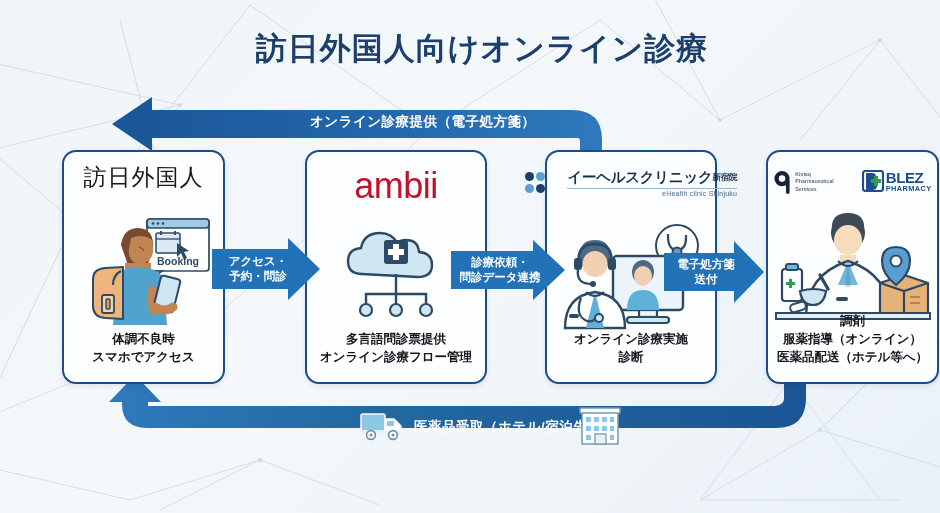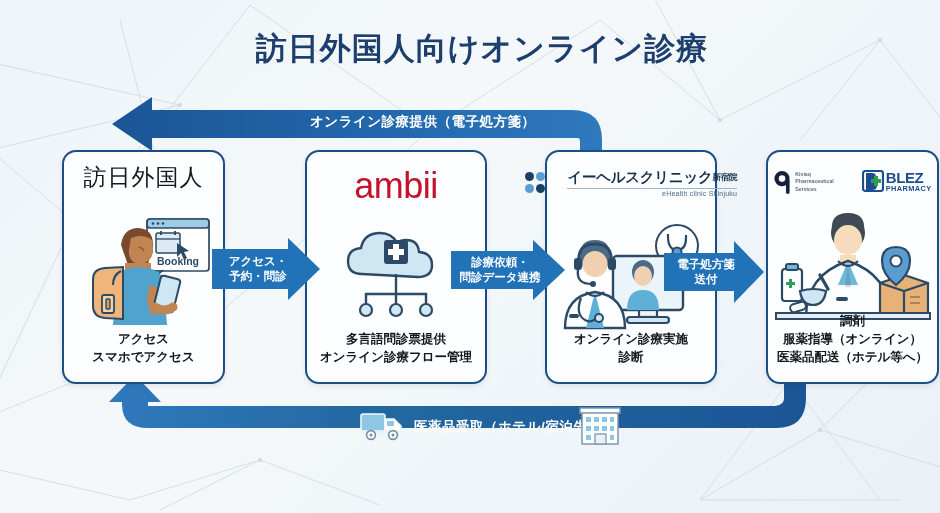--- a/index.html
+++ b/index.html
@@ -303,21 +303,21 @@
           <path d="M52,56 q-8,4 -8,14" stroke="#2c4a66" stroke-width="2.2" fill="none"></path>
 
           <path d="M80,70 q16,4 18,18 q1,8 -6,10 l-10,2 l-4,-14 Z" fill="#c08552"></path>
           <rect x="88" y="62" width="20" height="34" rx="3" fill="#cfe6f3" stroke="#2c4a66" stroke-width="2" transform="rotate(14 98 79)"></rect>
           <path d="M86,92 q10,6 18,0" stroke="#c08552" stroke-width="9" fill="none" stroke-linecap="round"></path>
         </g>
       </svg>
     </div>
 
     <div class="card-caption">
-      <div>アクセス</div>
+      <div>体調不良時</div>
       <div>スマホでアクセス</div>
     </div>
   </div>
 
   <div class="card" id="card-ambii">
     <div class="card-head">
       <div class="brand-ambii">ambii</div>
     </div>
 
     <div class="card-art">

